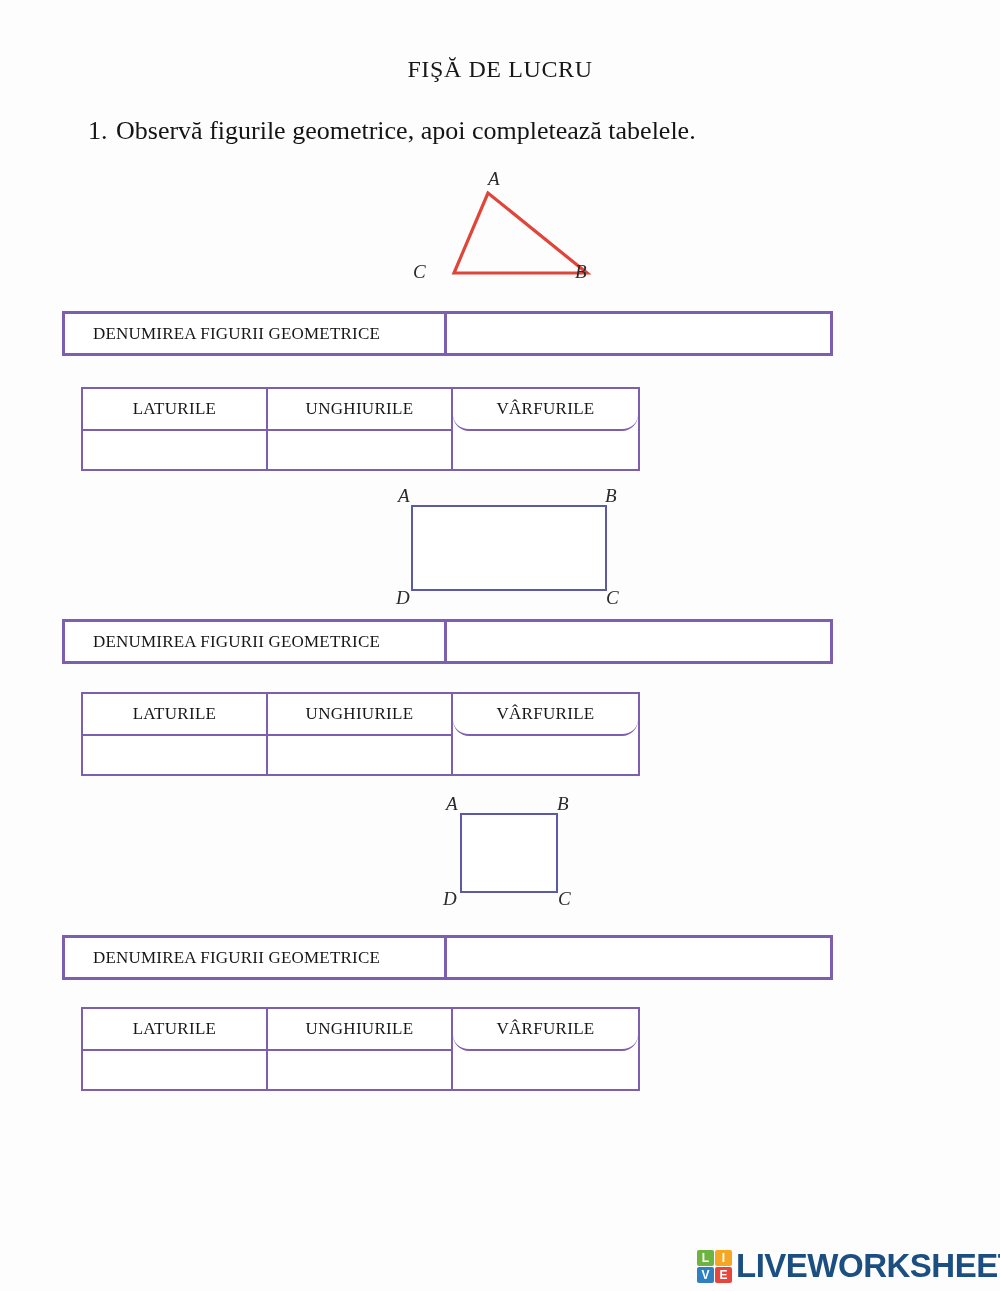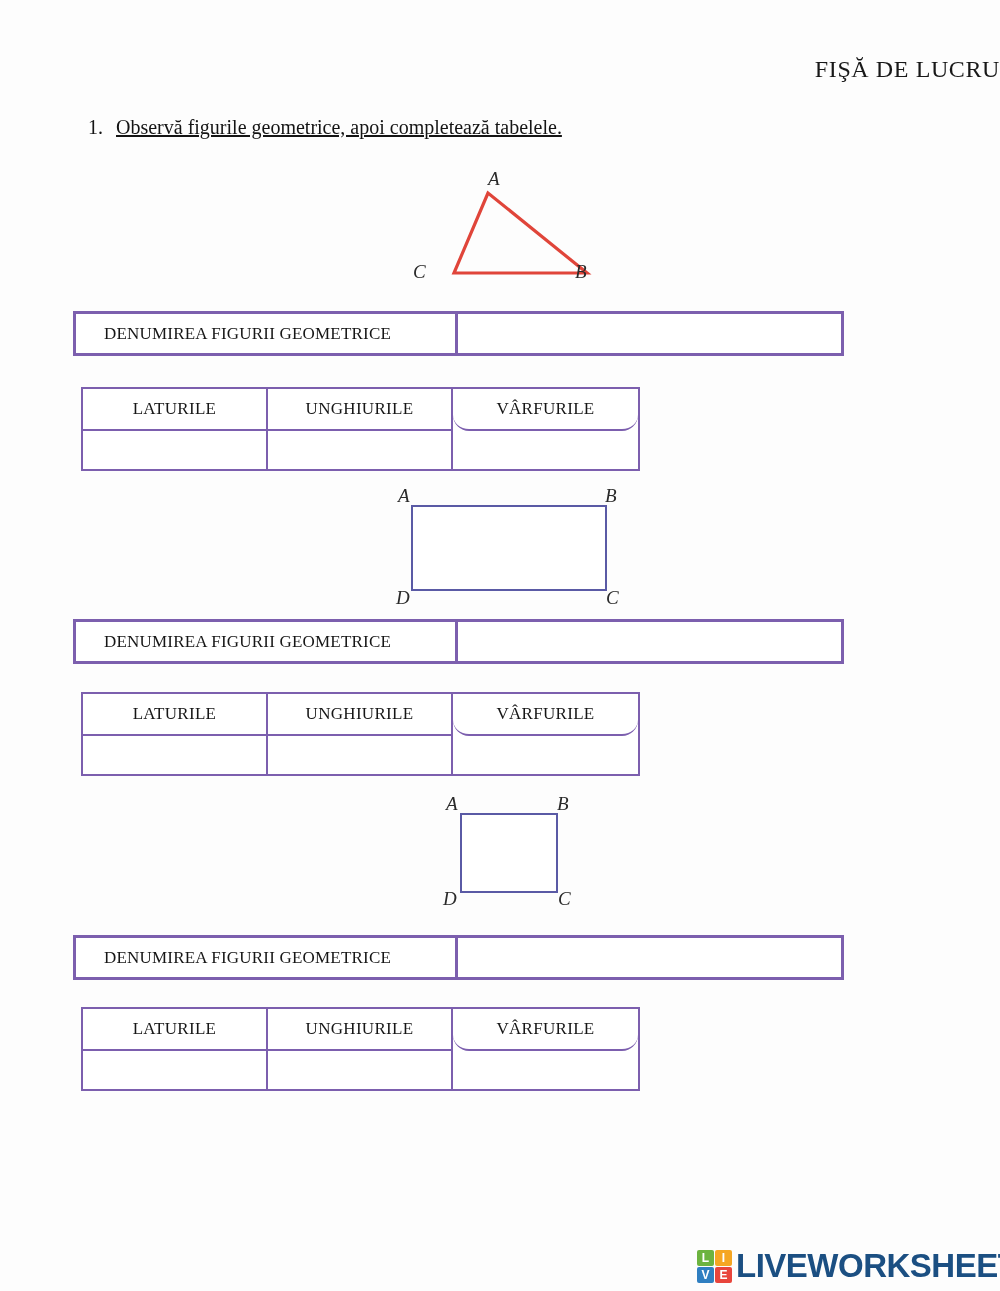--- a/index.html
+++ b/index.html
@@ -15,34 +15,33 @@
     color: #1a1a1a;
     overflow: hidden;
   }
 
   
   .page-title {
     position: absolute;
     top: 56px;
     left: 0;
     width: 1000px;
-    text-align: right;
+    text-align: center;
     font-size: 24px;
     letter-spacing: 0.6px;
     color: #181818;
   }
 
   .instruction {
     position: absolute;
     top: 116px;
     left: 88px;
-    font-size: 20px;
+    font-size: 26px;
     color: #141414;
     white-space: nowrap;
-    text-decoration: underline;
   }
   .instruction .num {
     display: inline-block;
     width: 28px;
   }
 
   
   .figure-wrap {
     position: absolute;
   }
@@ -74,21 +73,20 @@
   
   .name-table {
     position: absolute;
     left: 62px;
     width: 771px;
     height: 45px;
     box-sizing: border-box;
     border: 3px solid #7c5fae;
     background: #ffffff;
     display: flex;
-    margin-left: 11px;
   }
   .name-table .name-cell {
     width: 382px;
     box-sizing: border-box;
     border-right: 3px solid #7c5fae;
     display: flex;
     align-items: center;
     padding-left: 28px;
     font-size: 17px;
     letter-spacing: 0.2px;

